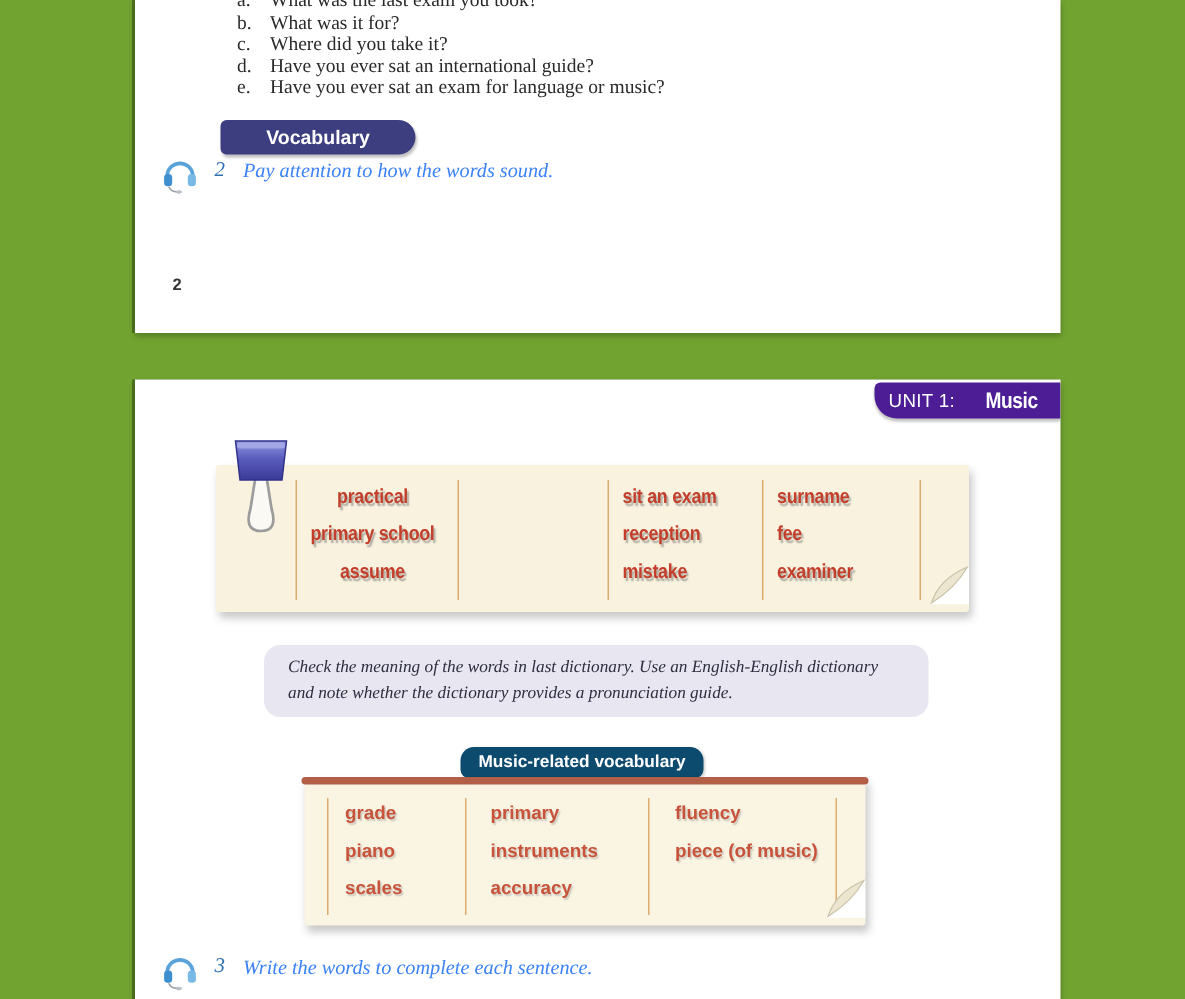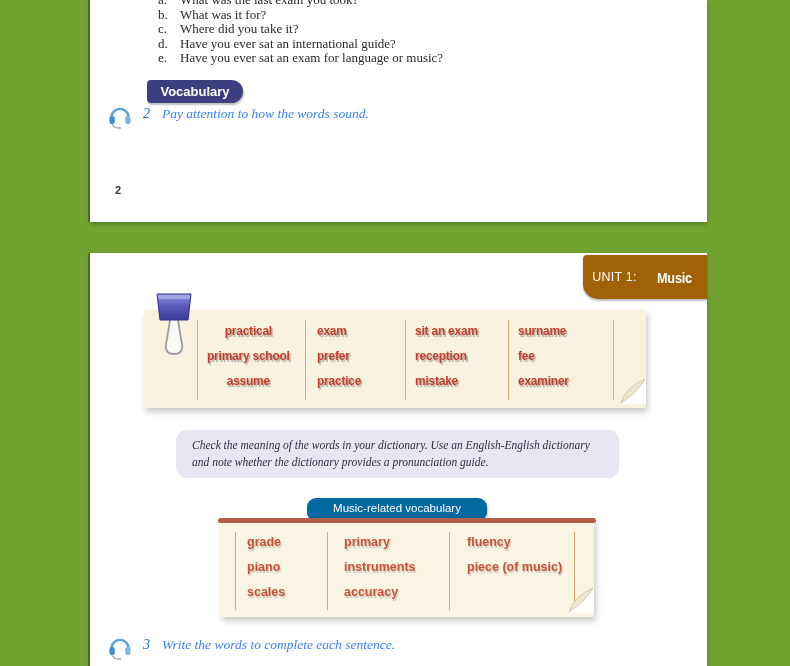--- a/index.html
+++ b/index.html
@@ -22,21 +22,21 @@
   #page-bottom { top:253px; height:413px; }
 
   
   .questions { position:absolute; left:0; top:-7px; width:100%; }
   .q-row { position:relative; height:14.6px; line-height:14.6px;
            font-family:"Liberation Serif", serif; font-size:13px; color:#2a2a2a; }
   .q-letter { position:absolute; left:68px; }
   .q-text { position:absolute; left:90px; white-space:nowrap; }
 
   .vocab-badge {
-    position:absolute; left:57px; top:80px; width:96px; height:23px;
+    position:absolute; left:57px; top:80px; width:130px; height:23px;
     background:#3d3e80; border-radius:5px 14px 14px 5px;
     color:#ffffff; font-size:13px; font-weight:bold;
     text-align:center; line-height:23px;
     box-shadow:1px 2px 2px rgba(0,0,0,0.25);
   }
 
   .exercise-row { position:absolute; }
   .headset { position:absolute; left:16px; top:0; }
   .ex-number { position:absolute; left:53px; top:3px;
     font-family:"Liberation Serif", serif; font-style:italic;
@@ -45,22 +45,22 @@
     font-family:"Liberation Serif", serif; font-style:italic;
     font-size:13.5px; color:#3b82f6; }
   #exercise-2 { left:0; top:103px; width:100%; height:30px; }
   #exercise-3 { left:0; top:381px; width:100%; height:30px; }
 
   .page-num { position:absolute; left:25px; top:184px;
     font-size:11px; font-weight:bold; color:#333; }
 
   
   .unit-banner {
-    position:absolute; right:0; top:2px; width:124px; height:44px;
-    background:#a16207; border-radius:4px 0 0 15px;
+    position:absolute; right:0; top:2px; width:124px; height:24px;
+    background:#4c1d95; border-radius:4px 0 0 15px;
     color:#fff; display:flex; align-items:center; justify-content:center;
     gap:20px; box-shadow:0 2px 2px rgba(0,0,0,0.25);
   }
   .unit-prefix { font-size:12.5px; letter-spacing:0.2px; }
   .unit-title { font-size:15px; font-weight:bold;
     display:inline-block; transform:scaleX(0.85); transform-origin:left;
     letter-spacing:-0.3px; }
 
   .word-card {
     position:absolute; left:54px; top:57px; width:502px; height:98px;
@@ -83,31 +83,30 @@
 
   .dict-note {
     position:absolute; left:86px; top:177px; width:443px; height:48px;
     background:#e7e6f1; border-radius:11px;
     padding:7px 16px 0 16px;
     font-family:"Liberation Serif", serif; font-style:italic;
     font-size:11.5px; line-height:17px; color:#2e2e40;
   }
 
   .music-badge {
-    position:absolute; left:217px; top:245px; width:180px; height:21px;
-    background:#0369a1; border-radius:9px 9px 6px 6px;
-    color:#fff; font-size:11.5px; font-weight:normal;
+    position:absolute; left:217px; top:245px; width:162px; height:21px;
+    background:#0c4a6e; border-radius:9px 9px 6px 6px;
+    color:#fff; font-size:11.5px; font-weight:bold;
     text-align:center; line-height:20px;
     box-shadow:1px 1px 2px rgba(0,0,0,0.2);
   }
   .music-card {
     position:absolute; left:113px; top:265px; width:374px; height:99px;
     background:#faf4e3; box-shadow:2px 4px 6px rgba(0,0,0,0.22);
     border-radius:2px;
-    margin-left:17px;
   }
   .music-bar { position:absolute; left:-2px; top:0; width:378px; height:5px;
     background:#b35f48; border-radius:3px; }
   .music-card .word-col { top:12px; }
   .music-card .word {
     display:block; height:25px; line-height:25px;
     font-size:12.5px; font-weight:bold; color:#c8533b; white-space:nowrap;
     text-shadow:1px 1.5px 1px rgba(120,120,120,0.35);
   }
 </style>
@@ -180,25 +179,20 @@
       </svg>
     </span>
 
     <div class="divider" style="left:53px; top:10px; height:80px;"></div>
     <div class="word-col" style="left:63px;text-align:center;">
       <span class="word">practical</span>
       <span class="word">primary school</span>
       <span class="word">assume</span>
     </div>
     <div class="divider" style="left:161px; top:10px; height:80px;"></div>
-    <div class="word-col" style="left:173px;">
-      <span class="word">exam</span>
-      <span class="word">prefer</span>
-      <span class="word">practice</span>
-    </div>
     <div class="divider" style="left:261px; top:10px; height:80px;"></div>
     <div class="word-col" style="left:271px;">
       <span class="word">sit an exam</span>
       <span class="word">reception</span>
       <span class="word">mistake</span>
     </div>
     <div class="divider" style="left:364px; top:10px; height:80px;"></div>
     <div class="word-col" style="left:374px;">
       <span class="word">surname</span>
       <span class="word">fee</span>
@@ -207,21 +201,21 @@
     <div class="divider" style="left:469px; top:10px; height:80px;"></div>
 
     <span class="curl">
       <svg width="26" height="26" viewBox="0 0 26 26">
         <path d="M26 0 L26 26 L0 26 Z" fill="#ffffff"></path>
         <path d="M25 1 Q17 15 1 25 Q6 9 25 1 Z" fill="#ece5cf" stroke="#c9c2a8" stroke-width="0.8"></path>
       </svg>
     </span>
   </div>
 
-  <div class="dict-note">Check the meaning of the words in your dictionary. Use an English-English dictionary and note whether the dictionary provides a pronunciation guide.</div>
+  <div class="dict-note">Check the meaning of the words in last dictionary. Use an English-English dictionary and note whether the dictionary provides a pronunciation guide.</div>
 
   <div class="music-badge">Music-related vocabulary</div>
 
   <div class="music-card">
     <div class="music-bar"></div>
 
     <div class="divider" style="left:15px; top:14px; height:78px;"></div>
     <div class="word-col" style="left:27px;">
       <span class="word">grade</span>
       <span class="word">piano</span>

